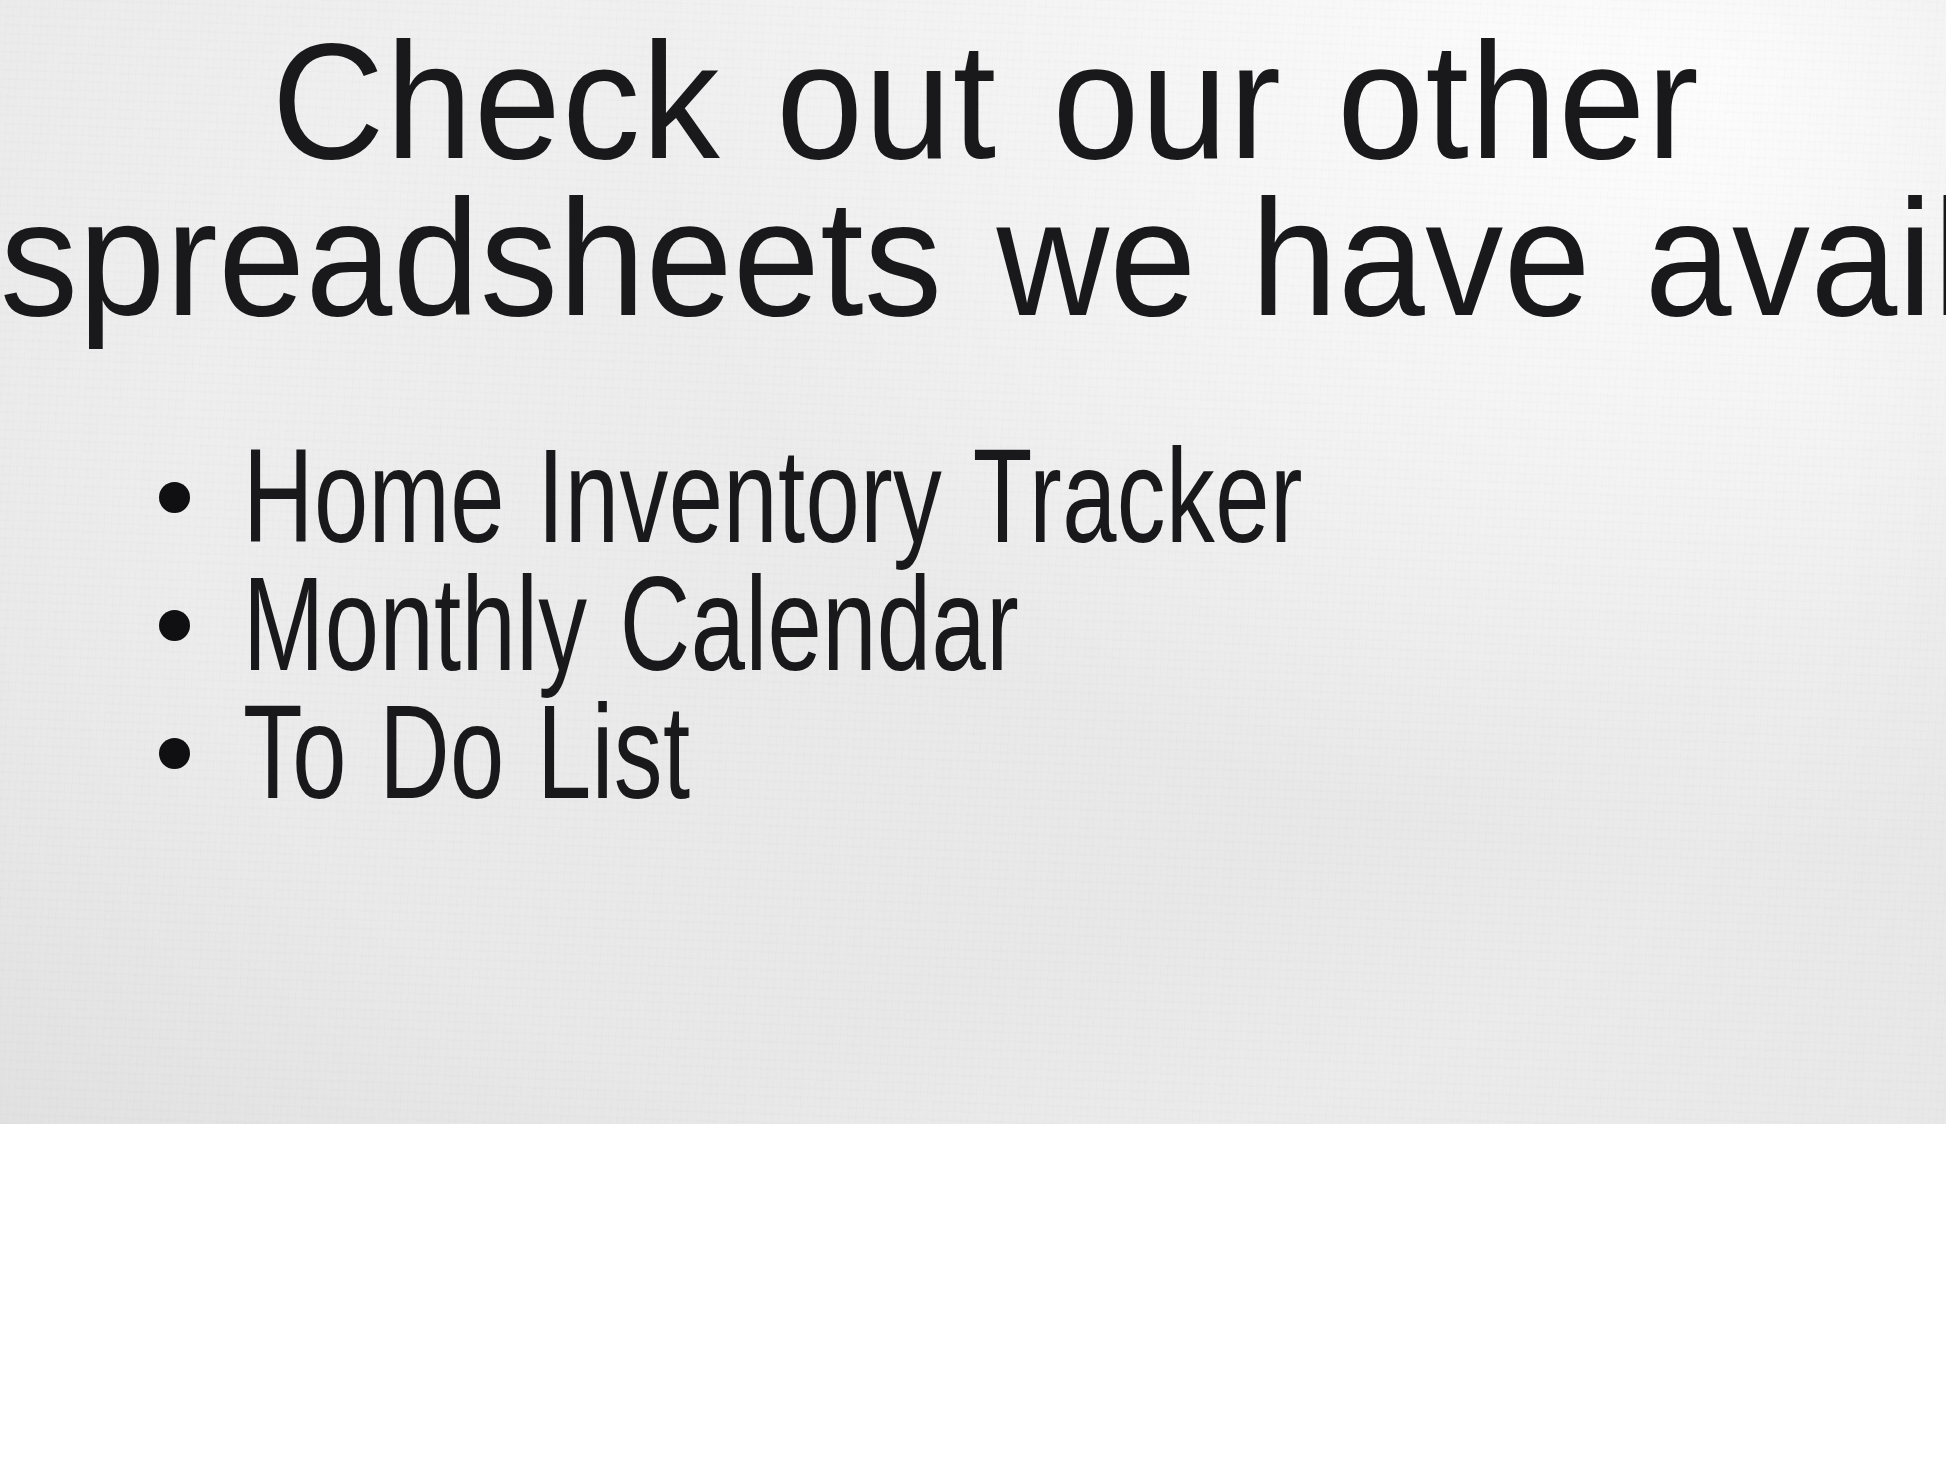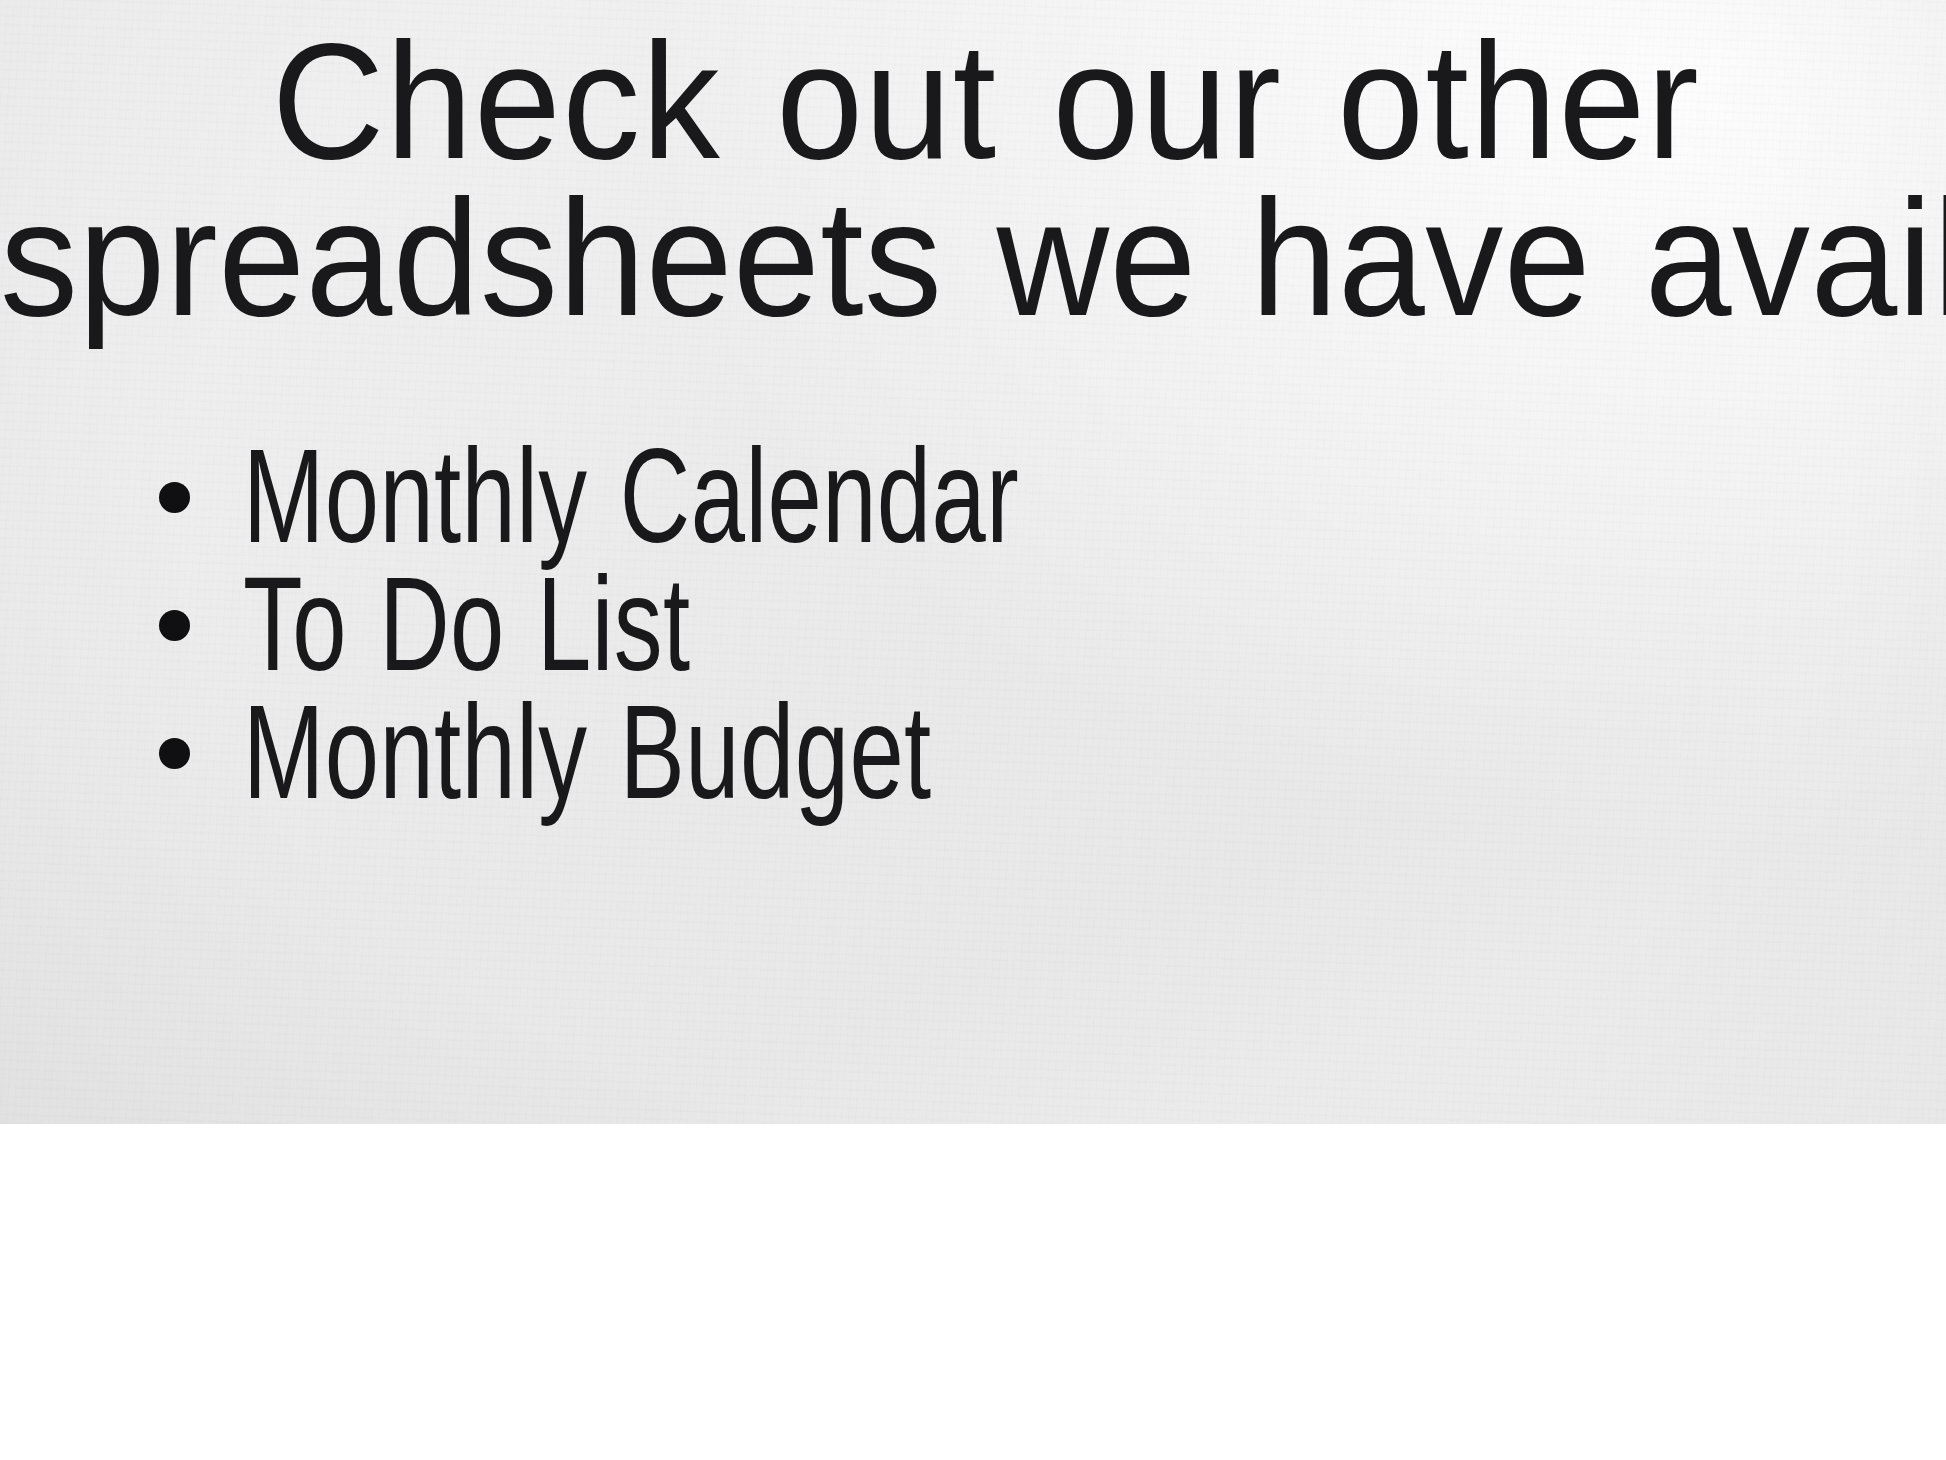--- a/index.html
+++ b/index.html
@@ -140,33 +140,33 @@
   <div class="grain"></div>
   <div class="vignette"></div>
 
   <div class="heading">
     <span class="line line-1">Check out our other</span>
     <span class="line line-2">spreadsheets we have available:</span>
   </div>
 
   <ul class="list">
 
+    <li class="list-item">
+      <span class="bullet-dot"></span>
+      <span class="item-label">Home Inventory Tracker</span>
+    </li>
 
 
 
     <li class="list-item">
       <span class="bullet-dot"></span>
       <span class="item-label">Monthly Calendar</span>
     </li>
 
     <li class="list-item">
       <span class="bullet-dot"></span>
       <span class="item-label">To Do List</span>
     </li>
 
-    <li class="list-item">
-      <span class="bullet-dot"></span>
-      <span class="item-label">Monthly Budget</span>
-    </li>
 
   </ul>
 
 </div>
 
 </body></html>

